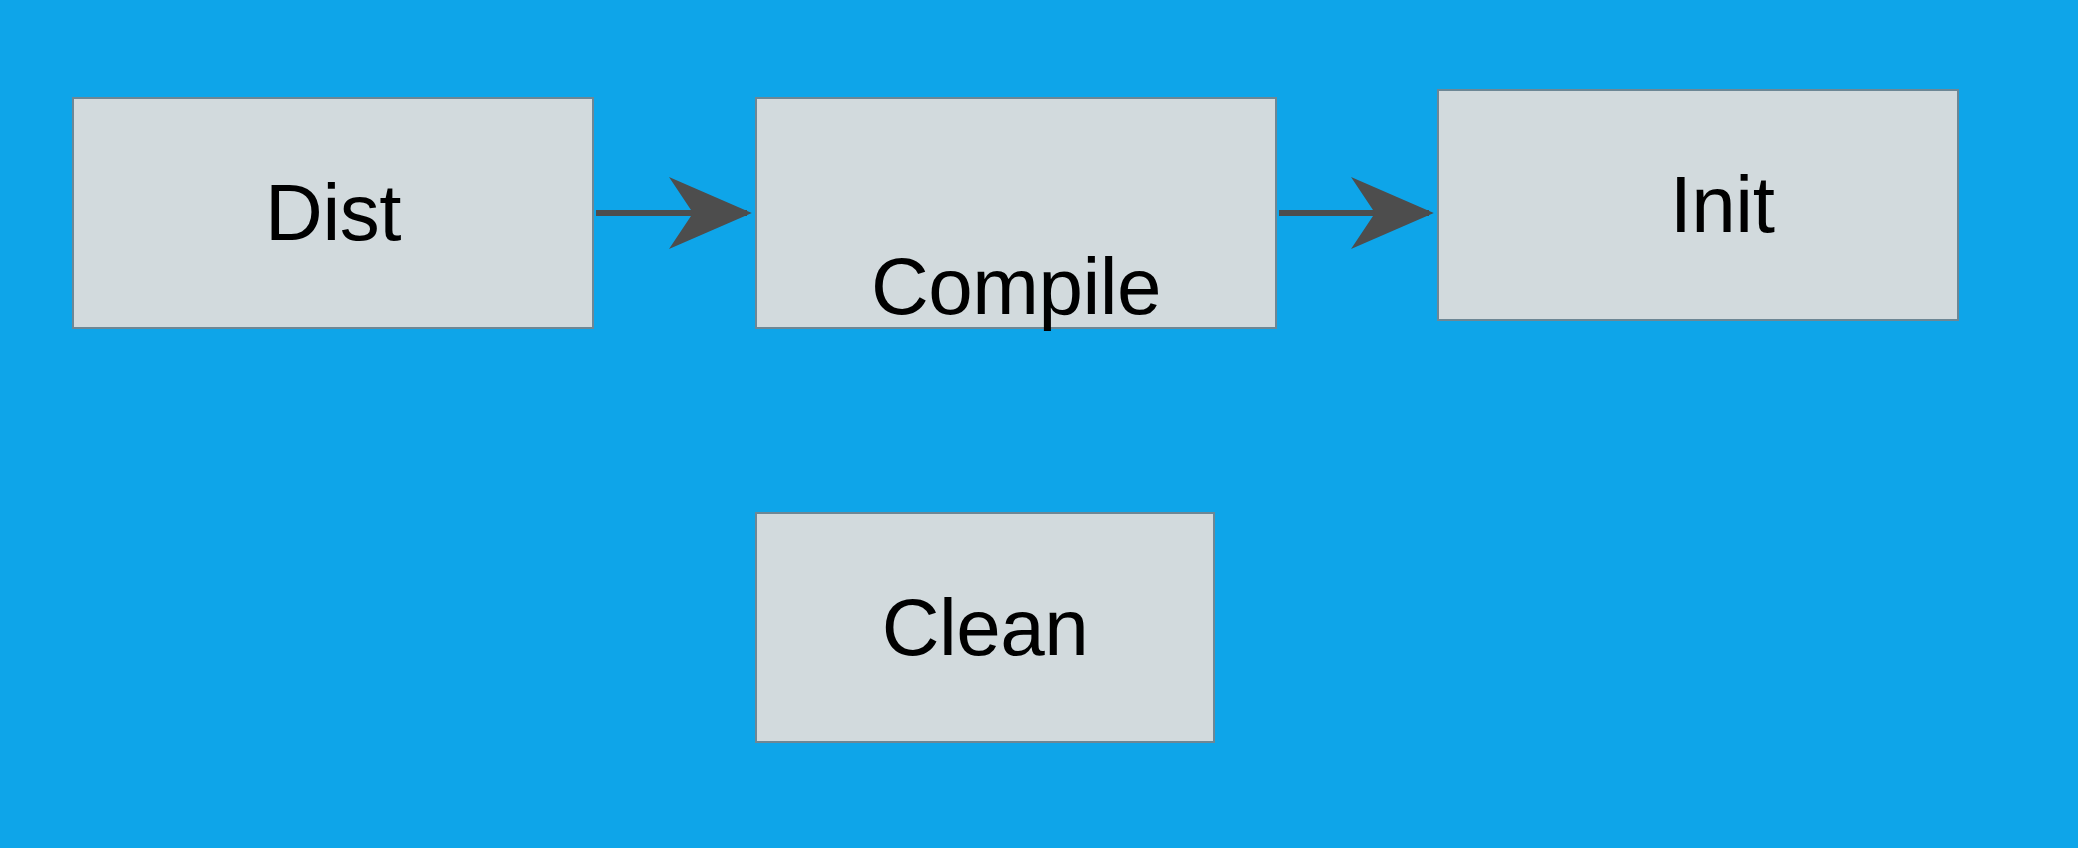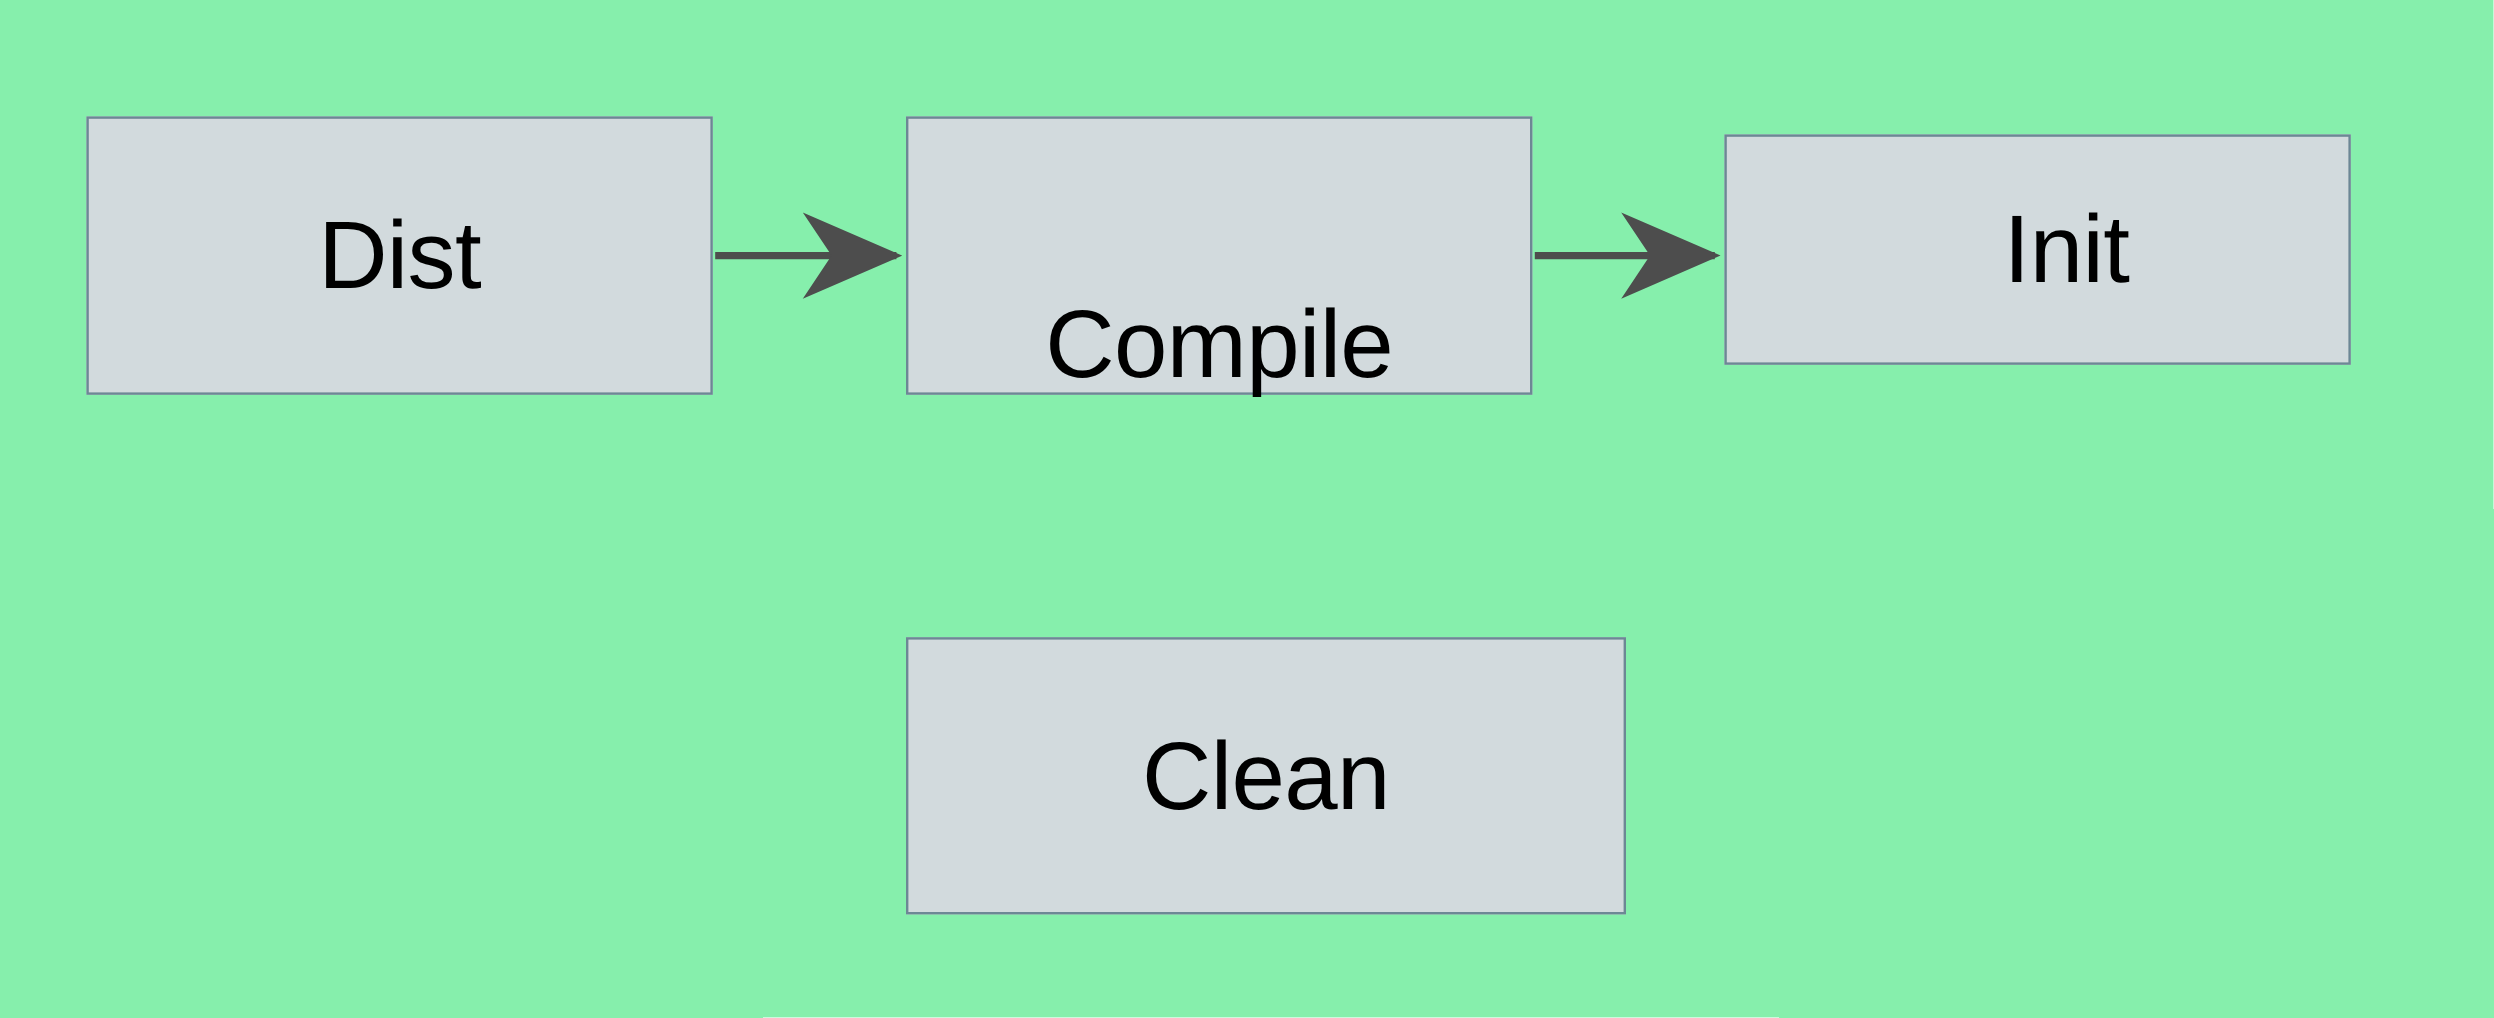--- a/index.html
+++ b/index.html
@@ -8,21 +8,21 @@
     padding: 0;
     background: #ffffff;
   }
   body {
     font-family: "Liberation Sans", sans-serif;
   }
   #canvas {
     position: relative;
     width: 2078px;
     height: 848px;
-    background: #86efac;
+    background: #0ea5e9;
     overflow: hidden;
   }
   #edge-layer {
     position: absolute;
     left: 0;
     top: 0;
     width: 2078px;
     height: 848px;
     pointer-events: none;
   }
@@ -40,22 +40,22 @@
     font-size: 80px;
     line-height: 1;
     font-weight: 400;
     color: #000000;
     letter-spacing: -0.5px;
     white-space: nowrap;
     user-select: none;
   }
   .node-dist    { left: 72px;   top: 97px;  width: 522px; height: 232px; }
   .node-compile { left: 755px;  top: 97px;  width: 522px; height: 232px; align-items: flex-end; }
-  .node-init    { left: 1437px; top: 112px;  width: 522px; height: 192px; padding-left: 48px; }
-  .node-clean   { left: 755px;  top: 531px; width: 600px; height: 231px; }
+  .node-init    { left: 1437px; top: 89px;  width: 522px; height: 232px; padding-left: 48px; }
+  .node-clean   { left: 755px;  top: 512px; width: 460px; height: 231px; }
 </style>
 </head>
 <body>
 
 <div id="canvas">
 
   <svg id="edge-layer" viewBox="0 0 2078 848" width="2078" height="848" xmlns="http://www.w3.org/2000/svg">
     <defs>
       <marker id="arrowhead" markerWidth="14" markerHeight="12" refX="13.2" refY="6" orient="auto" markerUnits="strokeWidth">
         <path d="M 0.2 0 L 14 6 L 0.2 12 L 4.2 6 Z" fill="#4d4d4d"></path>

